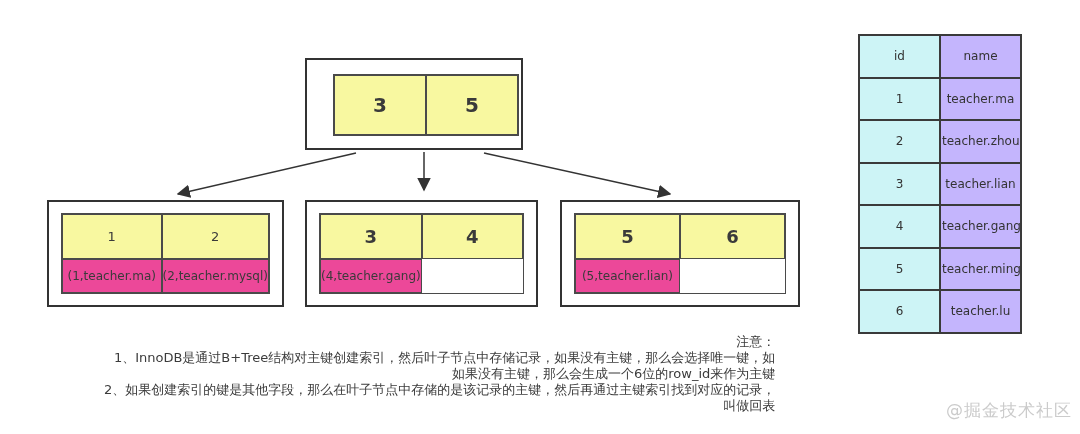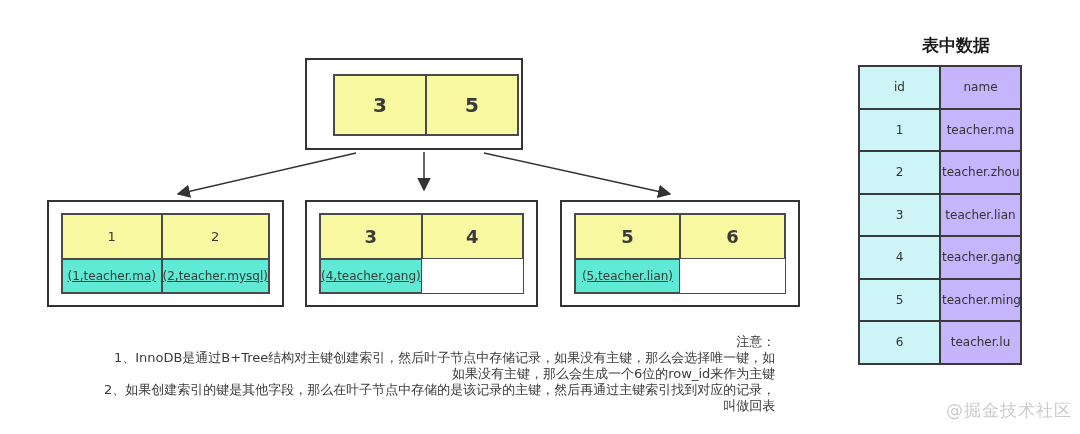--- a/index.html
+++ b/index.html
@@ -44,21 +44,21 @@
     display:grid;grid-template-columns:1fr 1fr;grid-template-rows:45px 1fr;
     border:1px solid #4a4a4a;box-sizing:border-box;
   }
   .leaf-inner .cell{
     border:1px solid #4a4a4a;
     display:flex;align-items:center;justify-content:center;
     color:#3a3a3a;box-sizing:border-box;
   }
   .cell.key{background:#F8F8A0;font-size:18px;font-weight:bold;}
   .cell.key.small{font-size:13px;font-weight:400;}
-  .cell.rec{background:#5eead4;font-size:12px;white-space:nowrap;text-decoration:underline;}
+  .cell.rec{background:#ec4899;font-size:12px;white-space:nowrap;}
 
   
   svg.arrows{left:0;top:0;pointer-events:none;}
 
   
   .notes{
     left:104px;top:334px;
     font-size:13px;line-height:16px;color:#3b3b3b;
     white-space:nowrap;
     text-align:right;
@@ -138,21 +138,20 @@
 
   <div class="abs notes">
     <div>注意：</div>
     <div>1、InnoDB是通过B+Tree结构对主键创建索引，然后叶子节点中存储记录，如果没有主键，那么会选择唯一键，如</div>
     <div>如果没有主键，那么会生成一个6位的row_id来作为主键</div>
     <div>2、如果创建索引的键是其他字段，那么在叶子节点中存储的是该记录的主键，然后再通过主键索引找到对应的记录，</div>
     <div>叫做回表</div>
   </div>
 
   <div class="abs side-table-wrap">
-    <div class="side-table-title">表中数据</div>
     <table class="side-table">
       <tbody>
         <tr>
           <td class="col-id">id</td>
           <td class="col-name">name</td>
         </tr>
         <tr>
           <td class="col-id">1</td>
           <td class="col-name">teacher.ma</td>
         </tr>

